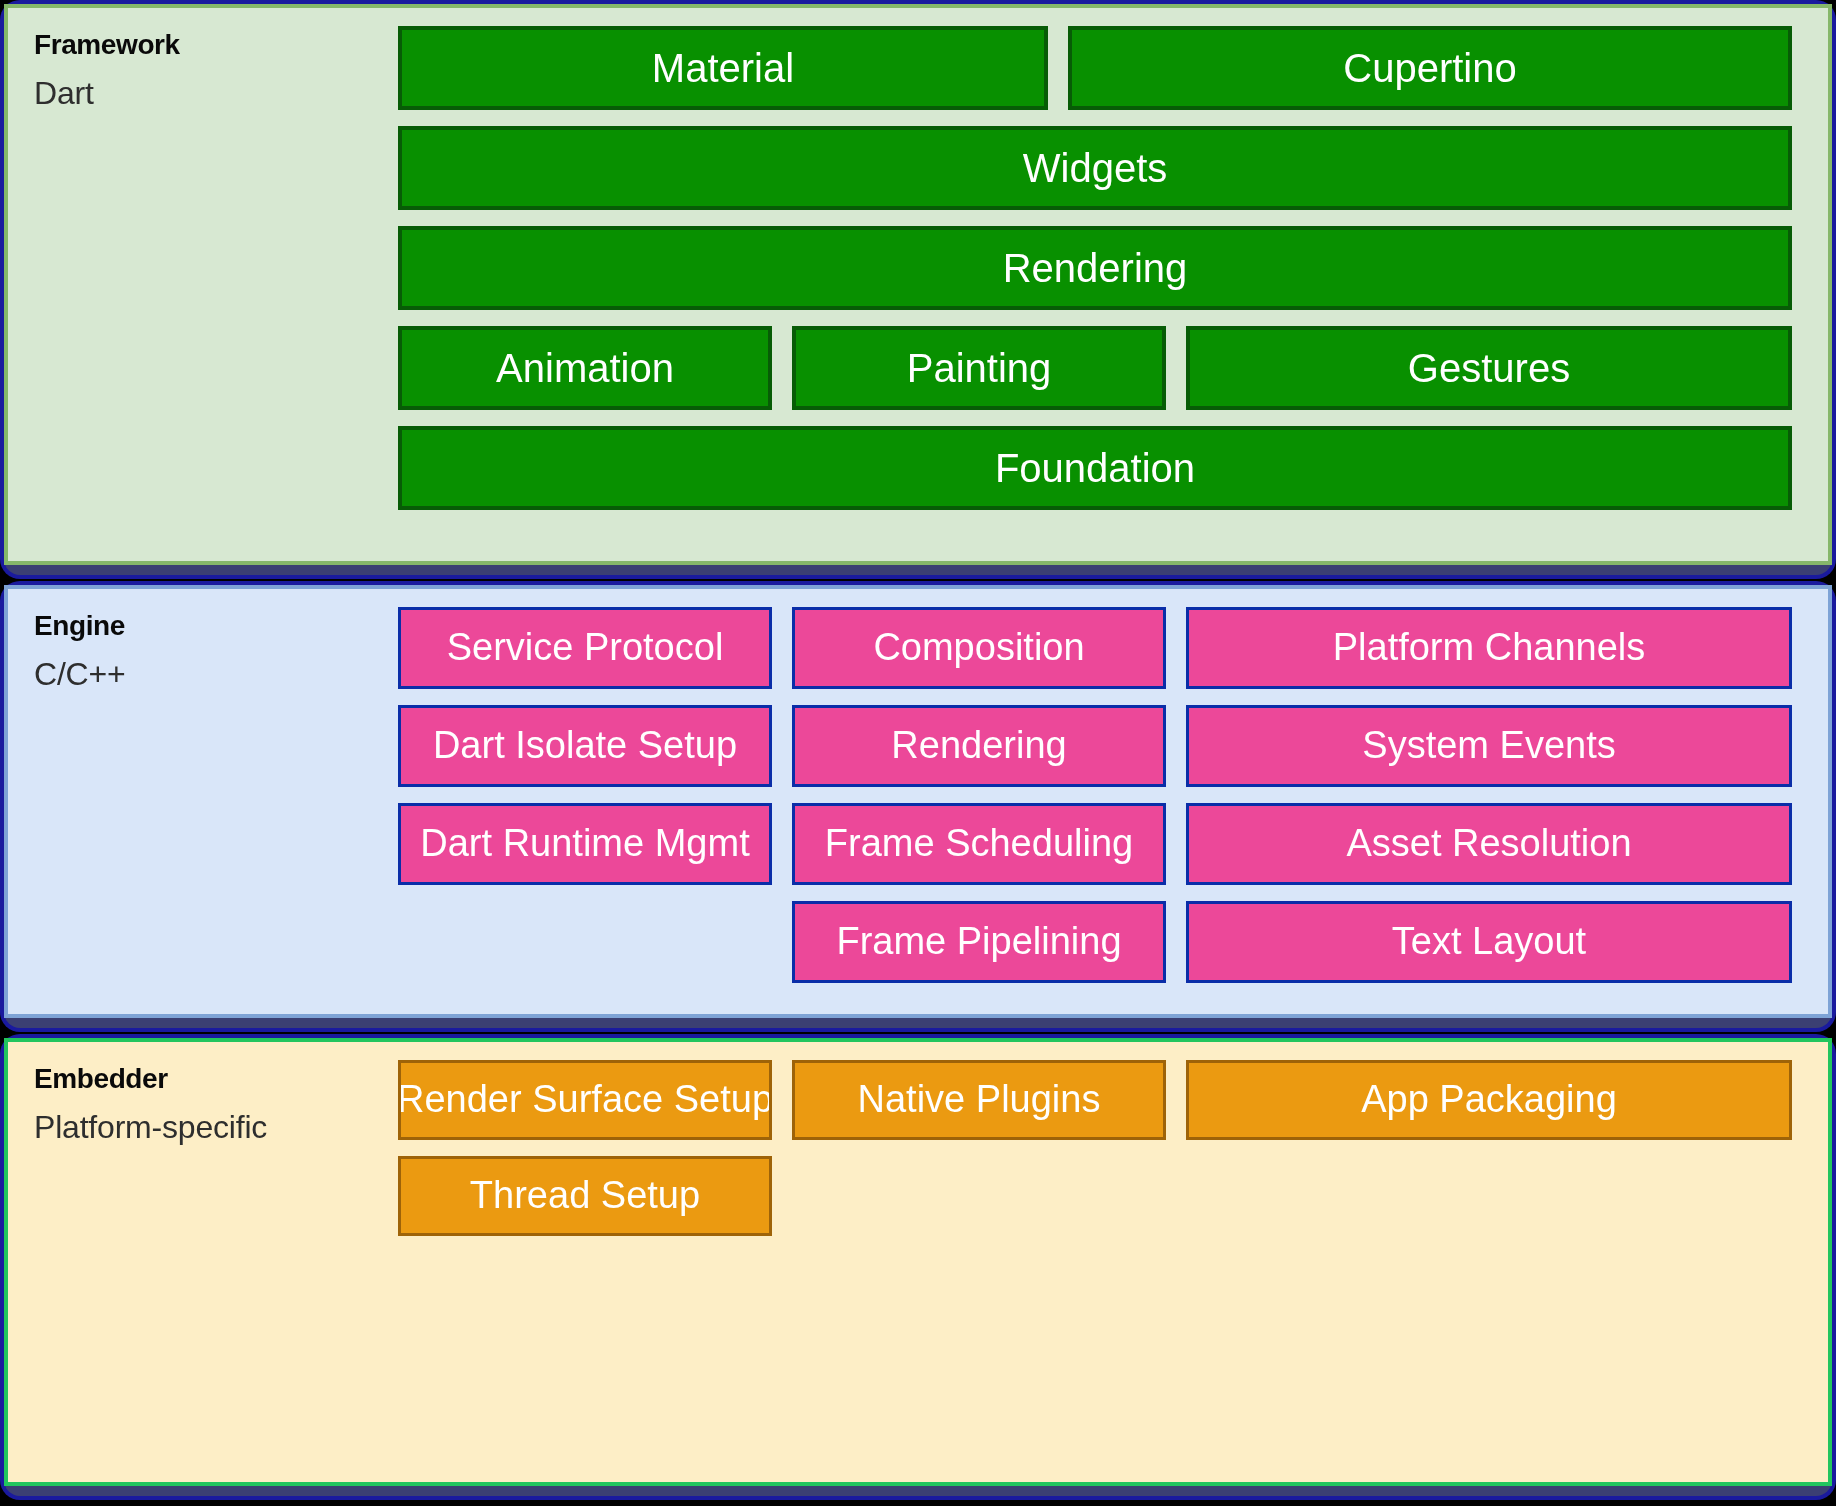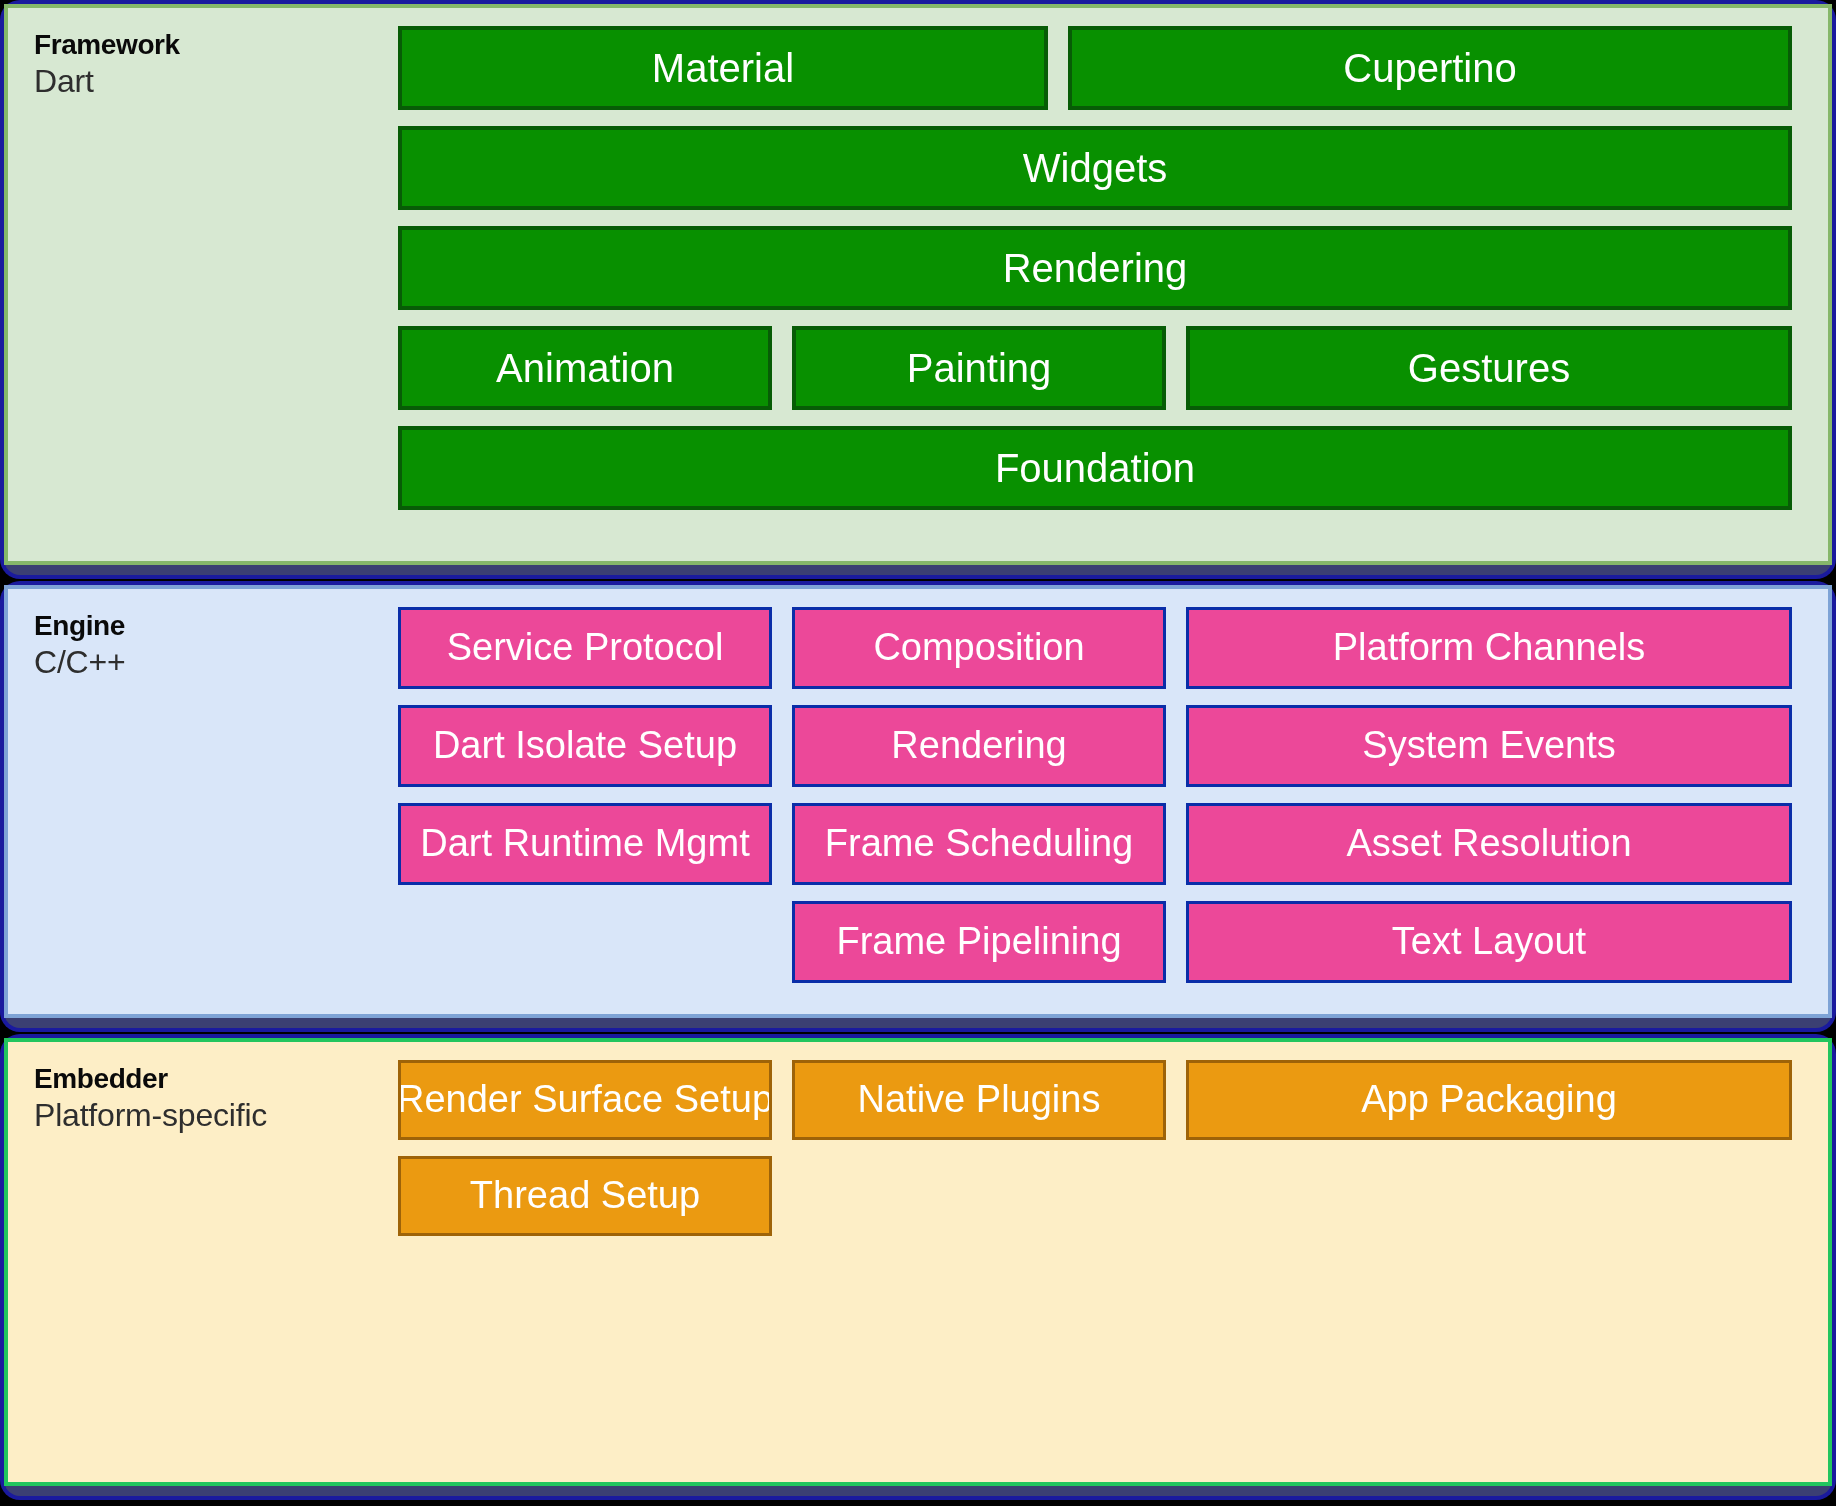--- a/index.html
+++ b/index.html
@@ -78,21 +78,21 @@
     font-weight: 700;
     color: #0a0a0a;
     line-height: 1.06;
     letter-spacing: -0.4px;
   }
   .layer-subtitle {
     font-size: 32px;
     font-weight: 400;
     color: #2e2e2e;
     line-height: 1.2;
-    margin-top: 2px;
+    margin-top: 14px;
     letter-spacing: -0.2px;
   }
 
   
   .layer-grid {
     flex: 1 1 auto;
     display: flex;
     flex-direction: column;
     gap: 16px;
     min-width: 0;

